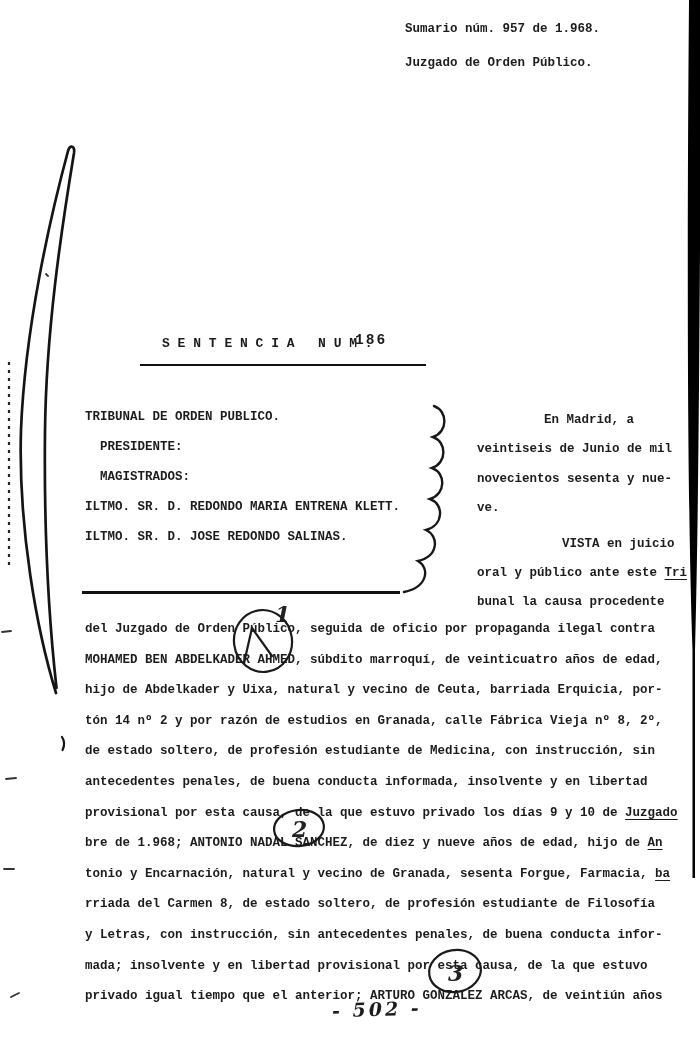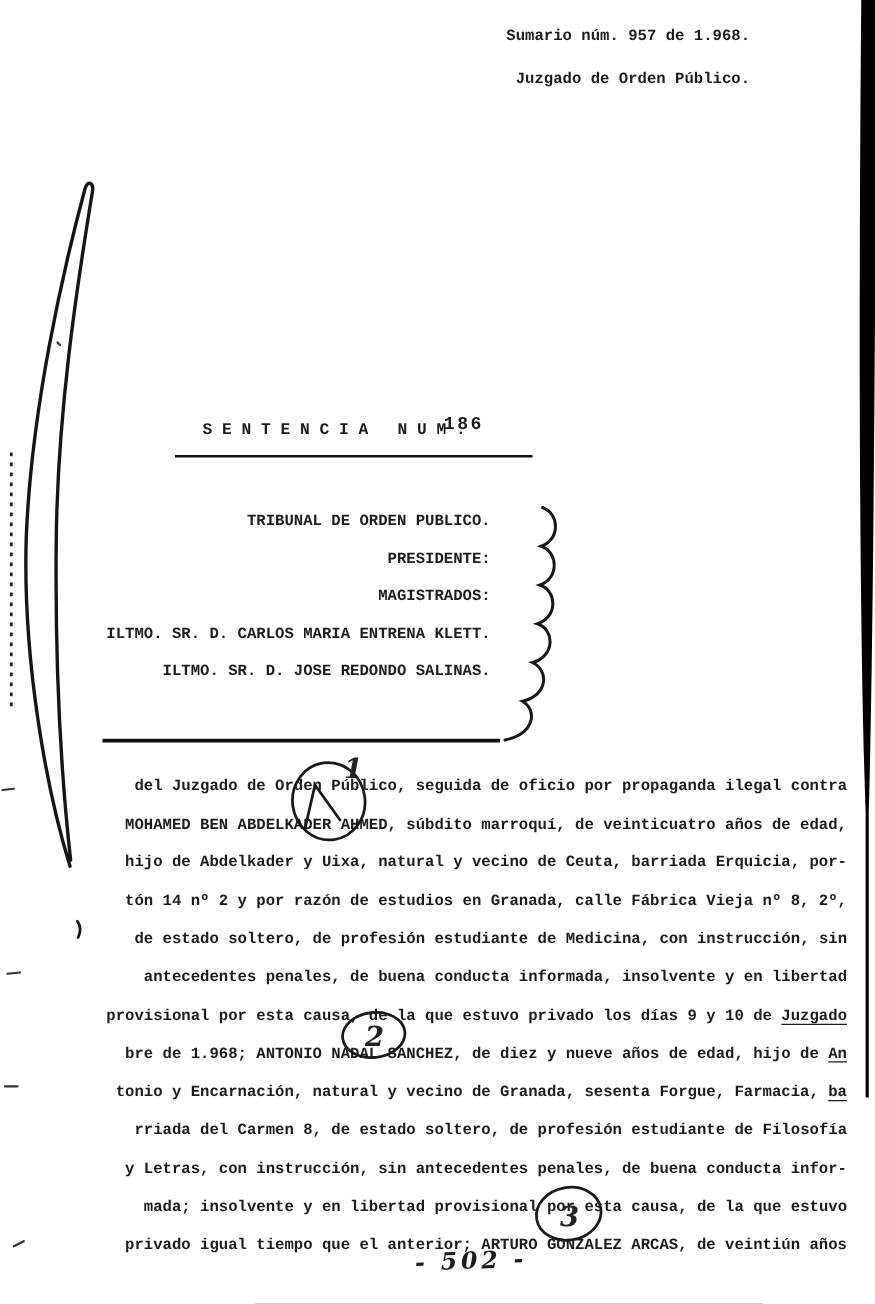--- a/index.html
+++ b/index.html
@@ -6,21 +6,21 @@
   body{background:#777;}
   #page{
     position:relative;
     width:700px;height:1043px;
     background:#ffffff;
     overflow:hidden;
     font-family:"Liberation Mono","DejaVu Sans Mono",monospace;
     font-weight:bold;
     color:#1c1c1c;
   }
-  .tw{font-size:12.5px;letter-spacing:0;text-align:right;}
+  .tw{font-size:12.5px;letter-spacing:0;}
   .line{white-space:pre;height:30.6px;line-height:30.6px;}
   .u{text-decoration:underline;text-underline-offset:3px;}
   
   #header-block{position:absolute;left:405px;top:13px;}
   #header-block .line{height:33.5px;line-height:33.5px;}
   
   #doc-title{position:absolute;left:162px;top:336px;font-size:13px;white-space:pre;}
   #title-number{position:absolute;left:355px;top:332px;font-size:14.5px;letter-spacing:2px;}
   #title-underline{position:absolute;left:140px;top:364px;width:286px;height:2.4px;background:#111;}
   
@@ -59,25 +59,34 @@
   </div>
 
   <div id="doc-title" class="tw">S E N T E N C I A   N U M .</div>
   <div id="title-number">186</div>
   <div id="title-underline"></div>
 
   <div id="tribunal-block" class="tw">
     <div class="line">TRIBUNAL DE ORDEN PUBLICO.</div>
     <div class="line indent">PRESIDENTE:</div>
     <div class="line indent">MAGISTRADOS:</div>
-    <div class="line">ILTMO. SR. D. CARLOS MARIA ENTRENA KLETT.</div>
+    <div class="line">ILTMO. SR. D. REDONDO MARIA ENTRENA KLETT.</div>
     <div class="line">ILTMO. SR. D. JOSE REDONDO SALINAS.</div>
   </div>
   <div id="tribunal-rule"></div>
 
+  <div id="date-paragraph" class="tw">
+    <div class="line indent-a">En Madrid, a</div>
+    <div class="line">veintiseis de Junio de mil</div>
+    <div class="line">novecientos sesenta y nue-</div>
+    <div class="line">ve.</div>
+    <div class="line indent-b">VISTA en juicio</div>
+    <div class="line"><span>oral y público ante este </span><span class="u">Tri</span></div>
+    <div class="line">bunal la causa procedente</div>
+  </div>
 
   <div id="body-paragraph" class="tw">
     <div class="line">del Juzgado de Orden Público, seguida de oficio por propaganda ilegal contra</div>
     <div class="line">MOHAMED BEN ABDELKADER AHMED, súbdito marroquí, de veinticuatro años de edad,</div>
     <div class="line">hijo de Abdelkader y Uixa, natural y vecino de Ceuta, barriada Erquicia, por-</div>
     <div class="line">tón 14 nº 2 y por razón de estudios en Granada, calle Fábrica Vieja nº 8, 2º,</div>
     <div class="line">de estado soltero, de profesión estudiante de Medicina, con instrucción, sin</div>
     <div class="line">antecedentes penales, de buena conducta informada, insolvente y en libertad</div>
     <div class="line"><span>provisional por esta causa, de la que estuvo privado los días 9 y 10 de </span><span class="u">Juzgado</span></div>
     <div class="line"><span>bre de 1.968; ANTONIO NADAL SANCHEZ, de diez y nueve años de edad, hijo de </span><span class="u">An</span></div>

